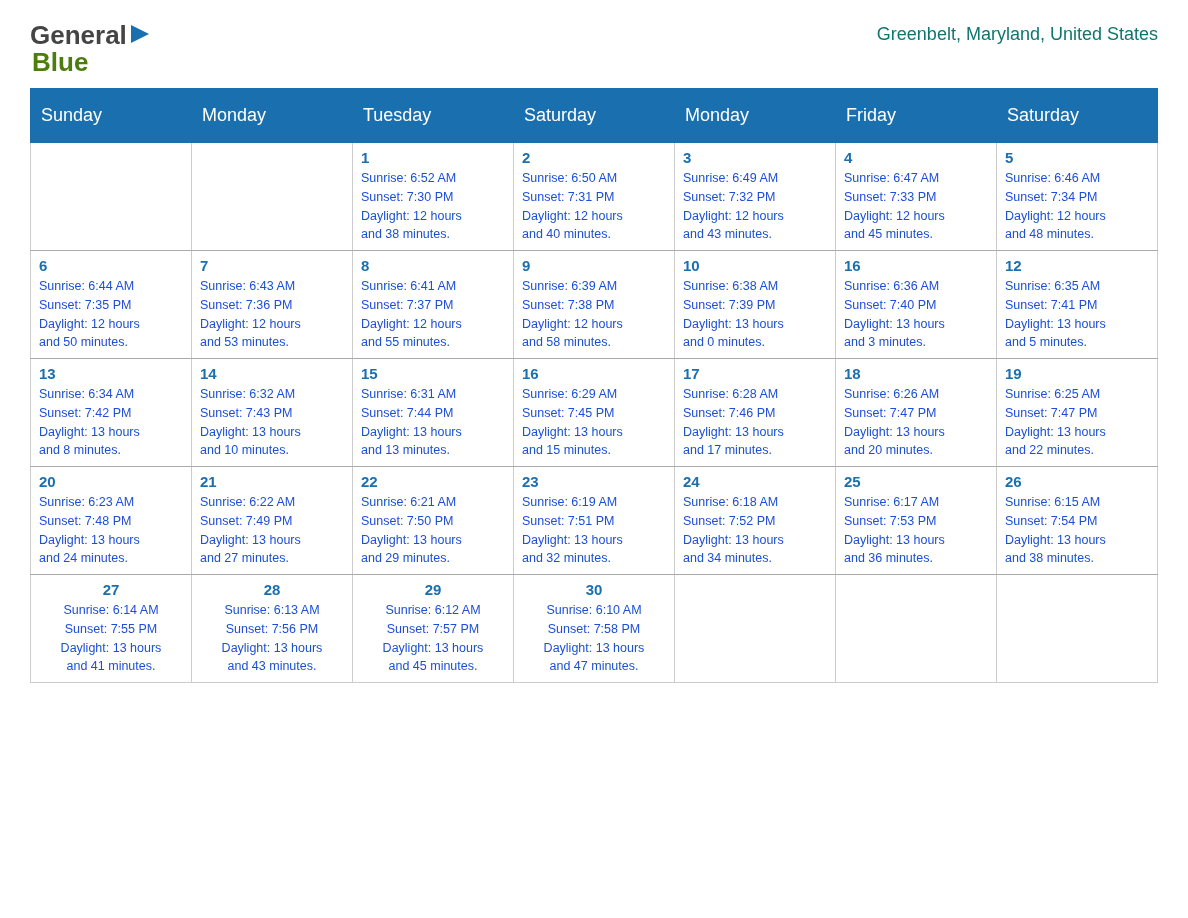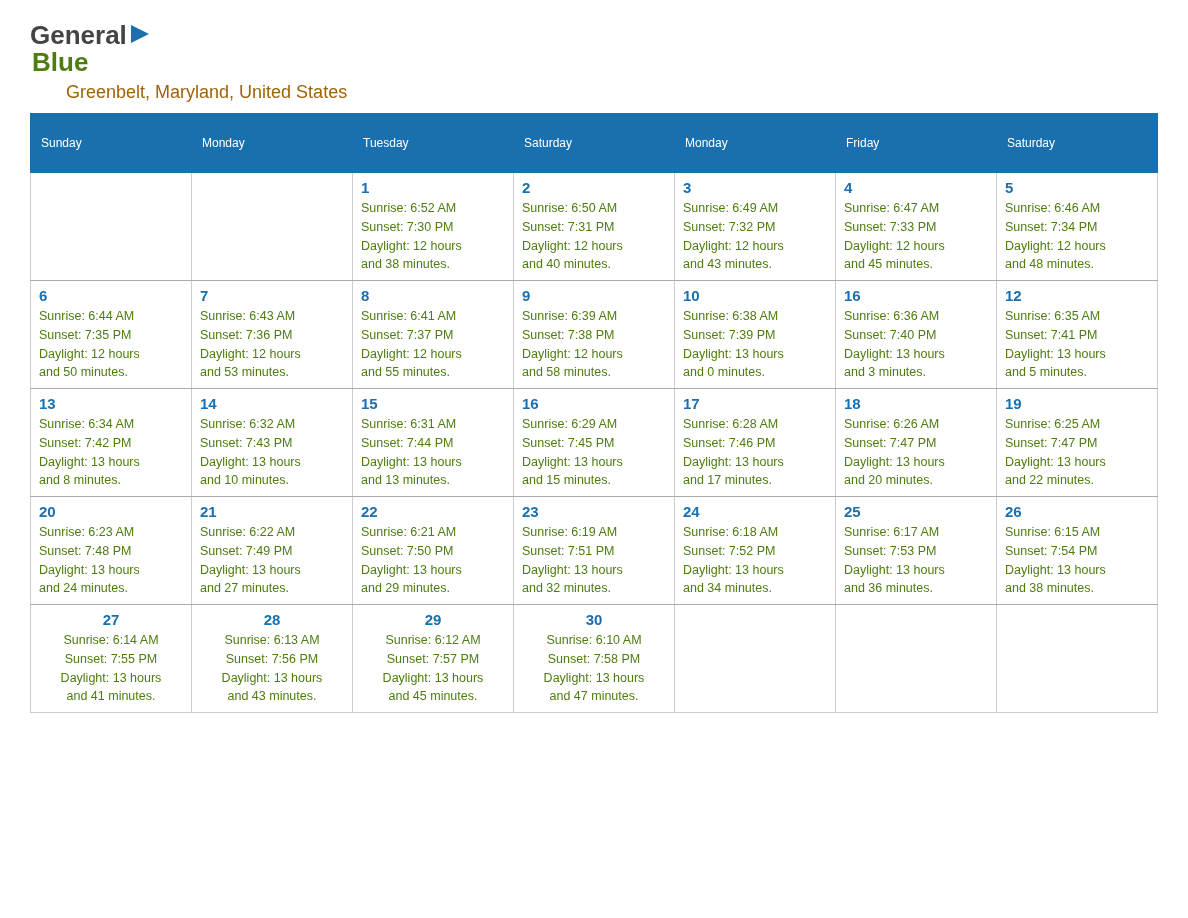--- a/index.html
+++ b/index.html
@@ -8,48 +8,47 @@
       background: #fff;
       padding: 20px 30px;
       width: 1188px;
       min-height: 918px;
     }
     .header {
       display: flex;
       justify-content: space-between;
       align-items: flex-start;
       margin-bottom: 10px;
-      flex-direction: column;
     }
     .title-section {
       text-align: right;
     }
     .main-title {
       font-size: 42px;
       font-weight: normal;
       color: #333;
       line-height: 1.1;
     }
     .subtitle {
       font-size: 18px;
-      color: #a16207;
+      color: #0f766e;
       margin-top: 4px;
       margin-left: 36px;
     }
     .calendar {
       width: 100%;
       border-collapse: collapse;
       margin-top: 10px;
     }
     .calendar th {
       background-color: #1a6faf;
       color: #fff;
-      padding: 22px 10px;
+      padding: 16px 10px;
       text-align: left;
-      font-size: 12px;
+      font-size: 18px;
       font-weight: normal;
       border: 1px solid #1a6faf;
     }
     .calendar td {
       vertical-align: top;
       border: 1px solid #ccc;
       padding: 6px 8px;
       width: 14.28%;
       min-height: 90px;
       font-size: 13px;
@@ -57,21 +56,21 @@
     }
     .day-number {
       font-size: 15px;
       color: #1a6faf;
       font-weight: bold;
       display: block;
       margin-bottom: 3px;
     }
     .day-info {
       font-size: 12.5px;
-      color: #4d7c0f;
+      color: #1d4ed8;
       line-height: 1.5;
     }
     .calendar tr td {
       border-bottom: 1px solid #aaa;
     }
     .calendar tbody tr:last-child td {
       border-bottom: 1px solid #ccc;
       text-align: center;
     }
     .empty-cell {

